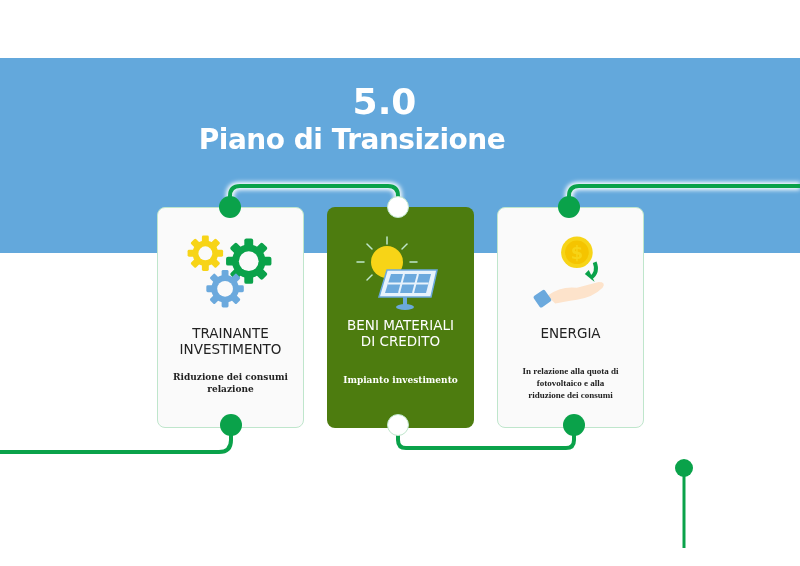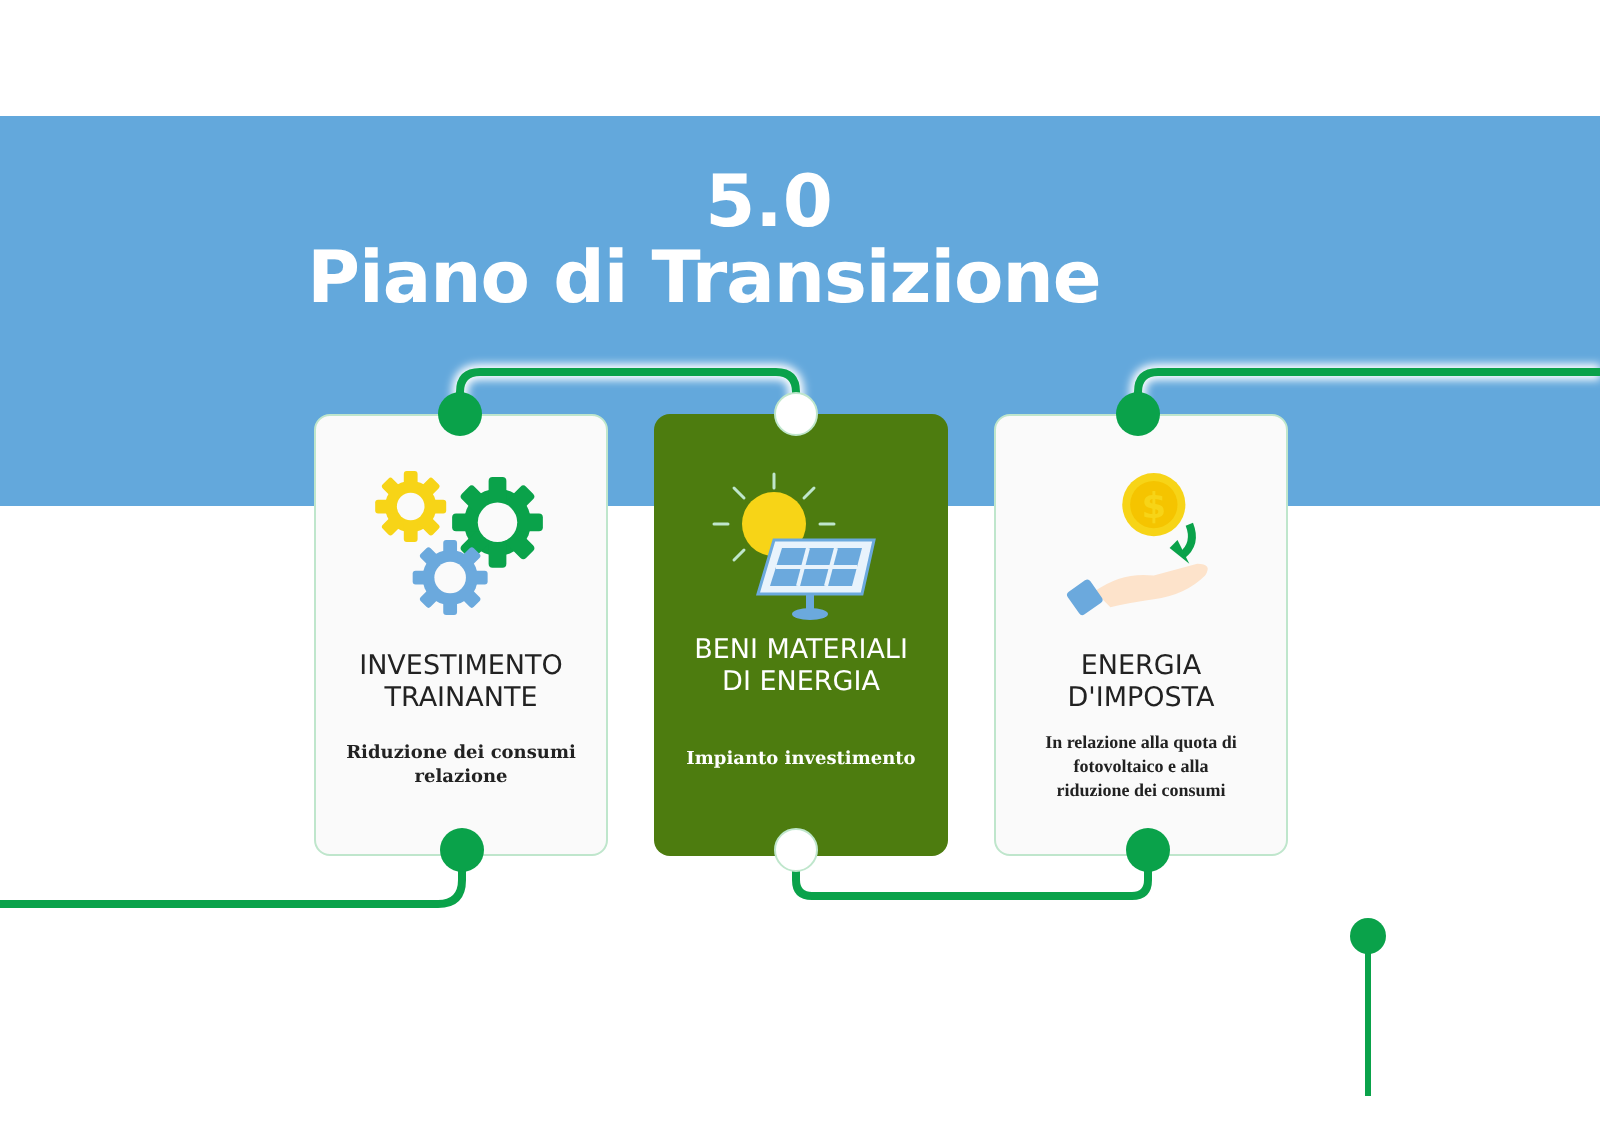--- a/index.html
+++ b/index.html
@@ -1,19 +1,19 @@
 <!DOCTYPE html>
 <html><head>
 <meta charset="utf-8">
 <style>
   html,body{margin:0;padding:0;}
   body{width:800px;height:566px;position:relative;overflow:hidden;background:#ffffff;font-family:"Liberation Sans",sans-serif;}
   .band{position:absolute;left:0;top:58px;width:800px;height:195px;background:#63a8dc;}
   .title-num{position:absolute;left:0;width:769px;top:82px;text-align:center;color:#fff;font-weight:bold;font-size:36px;line-height:40px;font-family:"DejaVu Sans",sans-serif;}
-  .title-main{position:absolute;left:0;width:704px;top:122px;text-align:center;color:#fff;font-weight:bold;font-size:36px;line-height:36px;font-family:"DejaVu Sans",sans-serif;letter-spacing:-0.5px;}
+  .title-main{position:absolute;left:0;width:704px;top:122px;text-align:center;color:#fff;font-weight:bold;font-size:28px;line-height:36px;font-family:"DejaVu Sans",sans-serif;letter-spacing:-0.5px;}
   svg.lines{position:absolute;left:0;top:0;}
   .card{position:absolute;top:207px;width:147px;height:221px;border-radius:8px;box-sizing:border-box;}
   .card.light{background:#fafafa;border:1px solid #bfe6cc;}
   .card.green{background:#4d7c0f;}
   .card .icon{position:absolute;left:0;top:20px;width:100%;height:90px;}
   .card .heading{position:absolute;left:4px;right:4px;top:117px;text-align:center;font-size:13.5px;line-height:16px;color:#222;font-family:"DejaVu Sans",sans-serif;font-weight:normal;}
   .card.green .heading{color:#fff;top:110px;}
   .card .sub{position:absolute;left:10px;right:10px;text-align:center;font-family:"DejaVu Serif",serif;font-weight:bold;font-size:9px;line-height:12px;color:#222;}
   .card.green .sub{color:#fff;}
   .dot{position:absolute;width:22px;height:22px;border-radius:50%;box-sizing:border-box;}
@@ -72,22 +72,22 @@
         <circle r="14"></circle>
         <rect x="-3.5" y="-19" width="7" height="38" rx="1.5"></rect>
         <rect x="-3.5" y="-19" width="7" height="38" rx="1.5" transform="rotate(45)"></rect>
         <rect x="-3.5" y="-19" width="7" height="38" rx="1.5" transform="rotate(90)"></rect>
         <rect x="-3.5" y="-19" width="7" height="38" rx="1.5" transform="rotate(135)"></rect>
       </g>
       <circle r="8" fill="#fafafa"></circle>
     </g>
   </svg>
   <div class="heading">
+    <div>TRAINANTE</div>
     <div>INVESTIMENTO</div>
-    <div>TRAINANTE</div>
   </div>
   <div class="sub" style="top:163px;">
     <div>Riduzione dei consumi</div>
     <div>relazione</div>
   </div>
 </div>
 
 <div class="card green" style="left:327px;">
   <svg class="icon" viewBox="0 0 147 90">
     <g stroke="#bfe6cc" stroke-width="1.5" stroke-linecap="round">
@@ -106,40 +106,39 @@
         <line x1="61" y1="56.5" x2="101.5" y2="56.5"></line>
         <line x1="77" y1="47" x2="72" y2="66"></line>
         <line x1="91" y1="47" x2="86" y2="66"></line>
       </g>
       <rect x="76" y="70" width="4" height="8" fill="#6ba9dd"></rect>
       <ellipse cx="78" cy="80" rx="9" ry="3" fill="#6ba9dd"></ellipse>
     </g>
   </svg>
   <div class="heading">
     <div>BENI MATERIALI</div>
-    <div>DI ENERGIA</div>
+    <div>DI CREDITO</div>
   </div>
   <div class="sub" style="top:167px;">
     <div>Impianto investimento</div>
   </div>
 </div>
 
 <div class="card light" style="left:497px;">
   <svg class="icon" viewBox="0 0 147 90">
     <circle cx="80" cy="24" r="16" fill="#f7d417"></circle>
     <circle cx="80" cy="24" r="12" fill="#f5c400"></circle>
     <text x="80" y="31" text-anchor="middle" font-family="DejaVu Sans, sans-serif" font-weight="bold" font-size="18" fill="#f7d417">$</text>
     <path d="M98 34 Q102 44 94 50" stroke="#0aa24a" stroke-width="4" fill="none"></path>
     <polygon points="88,46 98,54 92,42" fill="#0aa24a"></polygon>
     <path d="M50 68 Q64 58 80 60 L102 54 Q110 54 106 60 Q96 70 80 72 Q66 74 58 76 Z" fill="#fde3cb"></path>
     <rect x="38" y="64" width="14" height="14" rx="2" fill="#6ba9dd" transform="rotate(-35 45 71)"></rect>
   </svg>
   <div class="heading">
     <div>ENERGIA</div>
-    <div>D'IMPOSTA</div>
   </div>
   <div class="sub" style="top:157px;font-family:Liberation Serif, serif;">
     <div>In relazione alla quota di</div>
     <div>fotovoltaico e alla</div>
     <div>riduzione dei consumi</div>
   </div>
 </div>
 
 <div class="dot g" style="left:219px;top:196px;"></div>
 <div class="dot w" style="left:387px;top:196px;"></div>

